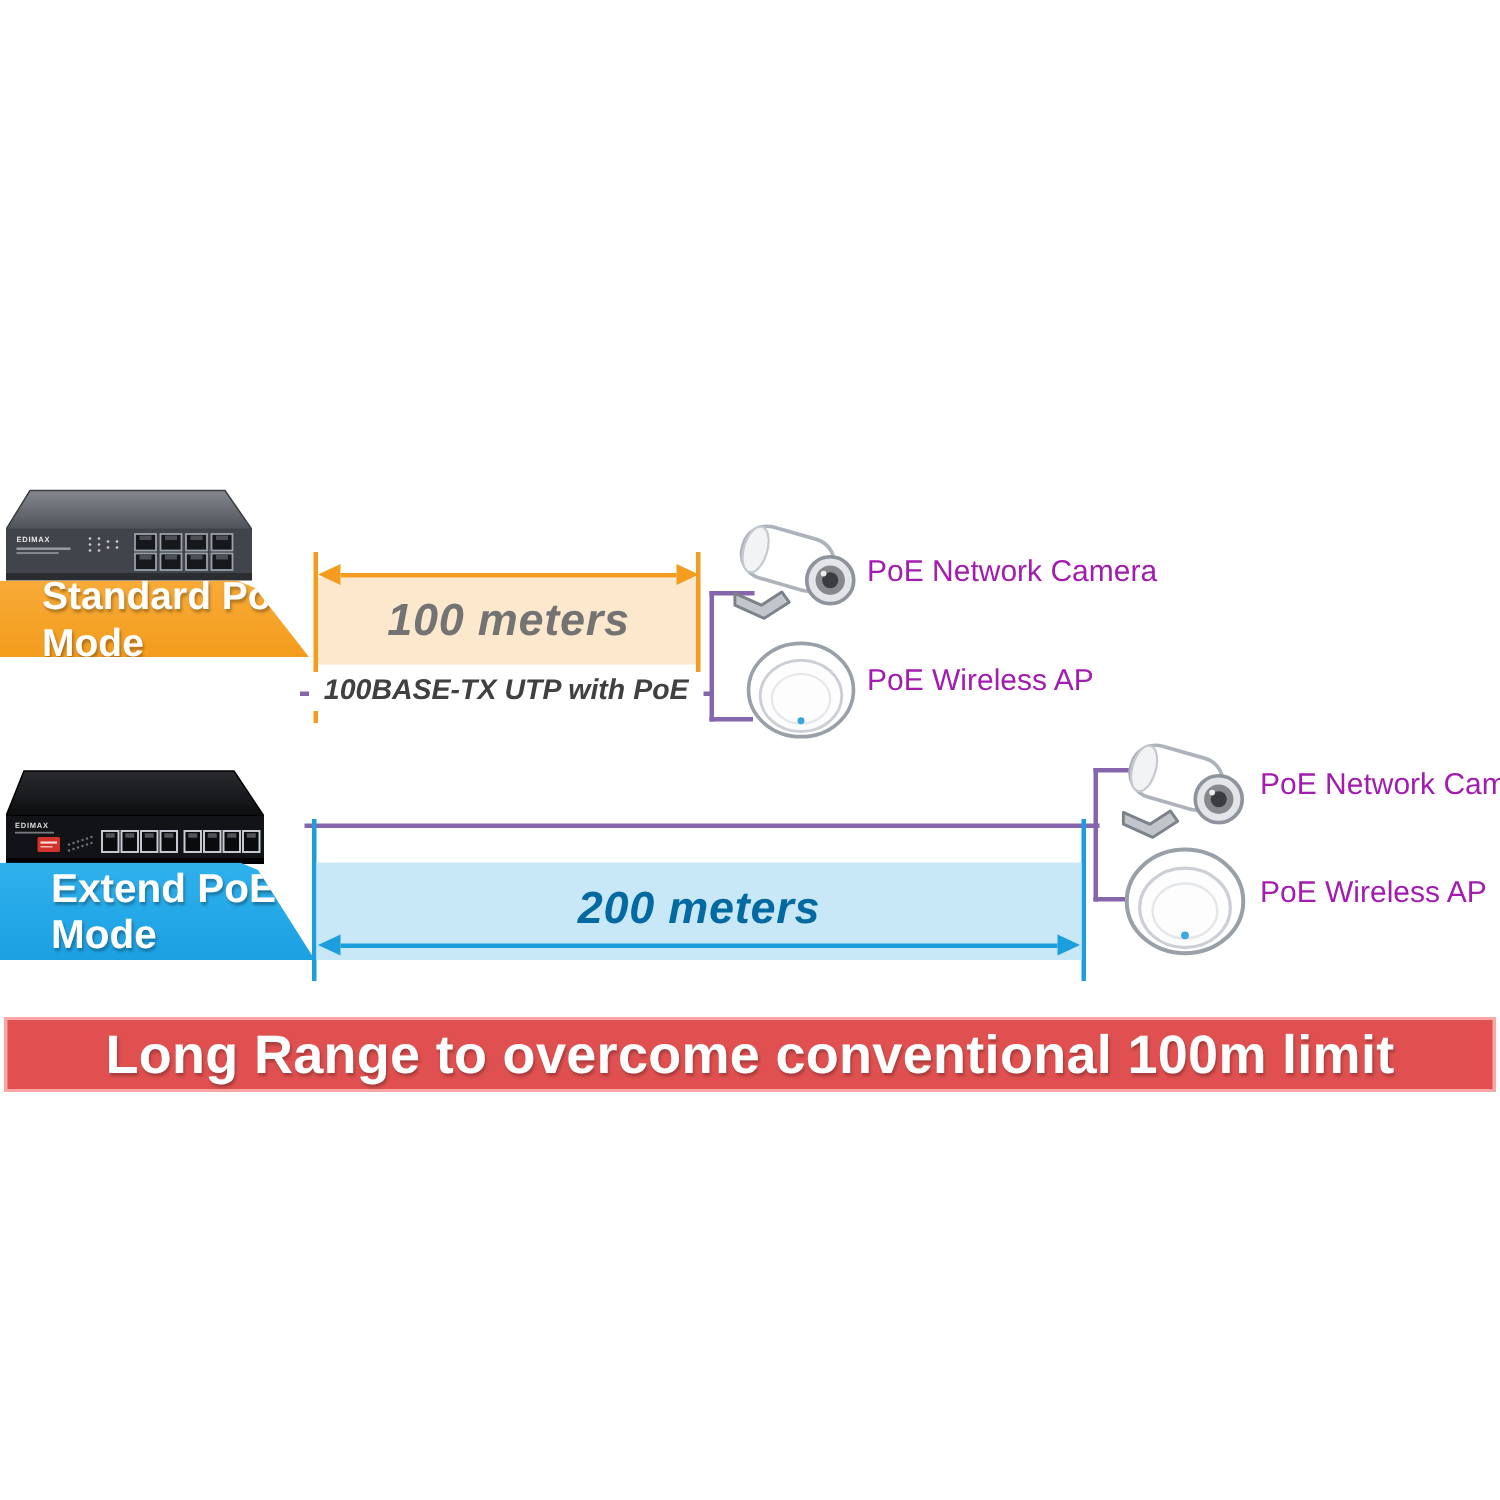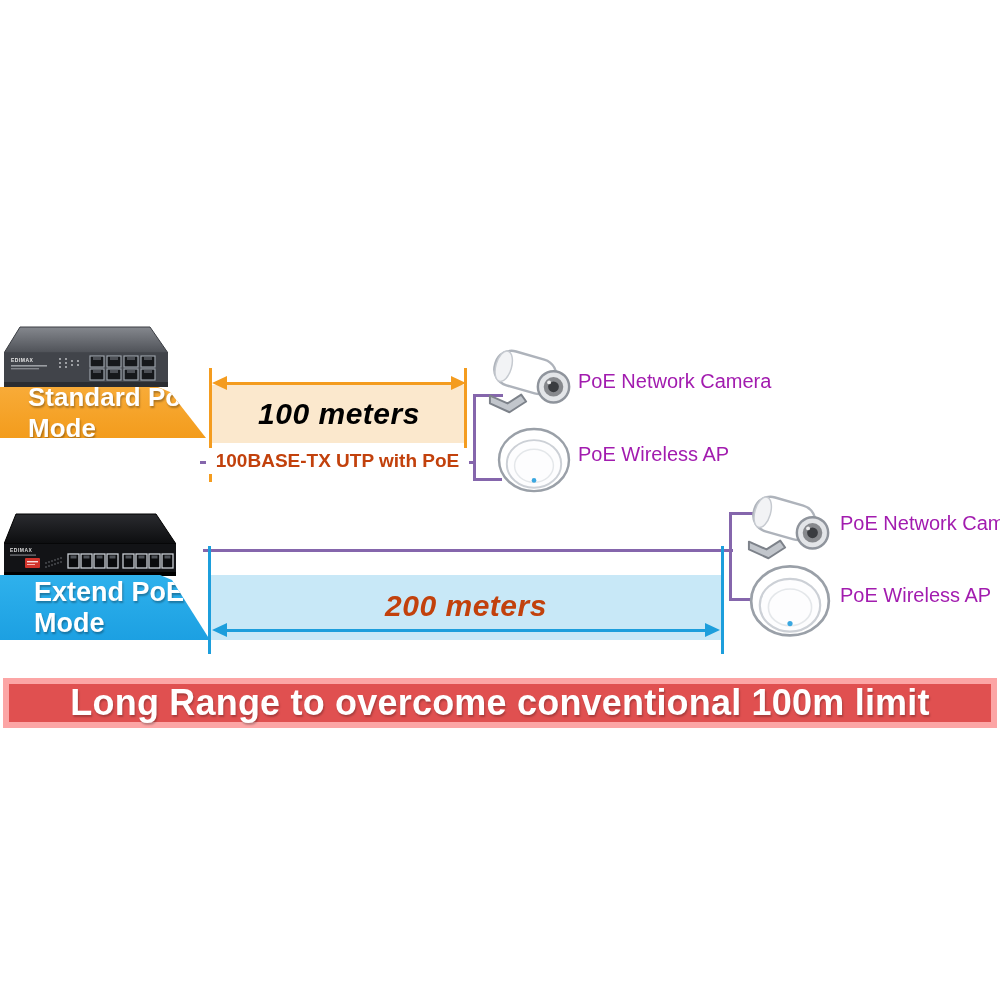--- a/index.html
+++ b/index.html
@@ -27,51 +27,51 @@
     clip-path:polygon(0 0, 160px 0, 172px 5px, 210px 100%, 0 100%);
     font-size:27px;padding-left:34px;box-sizing:border-box;
   }
 
   
   .band{display:flex;align-items:center;justify-content:center;}
   .band1{left:211px;top:385px;width:256px;height:58px;background:#FBE8CD;}
   .band2{left:211px;top:575px;width:510px;height:65px;background:#C8E8F7;
          align-items:flex-start;padding-top:14px;box-sizing:border-box;}
   .meters{font-style:italic;font-weight:bold;font-size:30px;letter-spacing:0.5px;}
-  .meters1{color:#000000;}
-  .meters2{color:#c2410c;font-style:italic;}
+  .meters1{color:#737373;}
+  .meters2{color:#0369a1;font-style:italic;}
 
   
   .vline{width:3px;}
   .orange{background:#F49C1F;}
   .blue{background:#1C9EDC;}
   .purple{background:#8566AC;}
 
   
   .darrow{display:flex;align-items:center;height:14px;}
   .darrow .shaft{flex:1;height:3px;}
   .tri{width:0;height:0;border-top:7px solid transparent;border-bottom:7px solid transparent;}
   .tri-l.o{border-right:15px solid #F49C1F;} .tri-r.o{border-left:15px solid #F49C1F;}
   .tri-l.b{border-right:15px solid #1C9EDC;} .tri-r.b{border-left:15px solid #1C9EDC;}
 
   
   .hline{height:3px;background:#8566AC;}
   .cable-label{text-align:center;}
   .cable-label span{
     display:inline-block;background:#ffffff;padding:0 10px;
-    color:#c2410c;font-weight:bold;font-size:19px;line-height:26px;
+    color:#404040;font-weight:bold;font-size:19px;line-height:26px;font-style:italic;
   }
 
   
   .dev-label{color:#a21caf;font-size:20px;white-space:nowrap;}
 
   
   .footer-banner{
     left:3px;top:678px;width:994px;height:50px;box-sizing:border-box;
-    background:#E05050;border:6px solid #fca5a5;
+    background:#E05050;border:2px solid #fca5a5;
     display:flex;align-items:center;justify-content:center;
     color:#fff;font-weight:bold;font-size:36px;letter-spacing:0.2px;
     text-shadow:1px 2px 2px rgba(0,0,0,0.25);
   }
 </style>
 </head>
 <body>
 
 <div class="stage">
 

